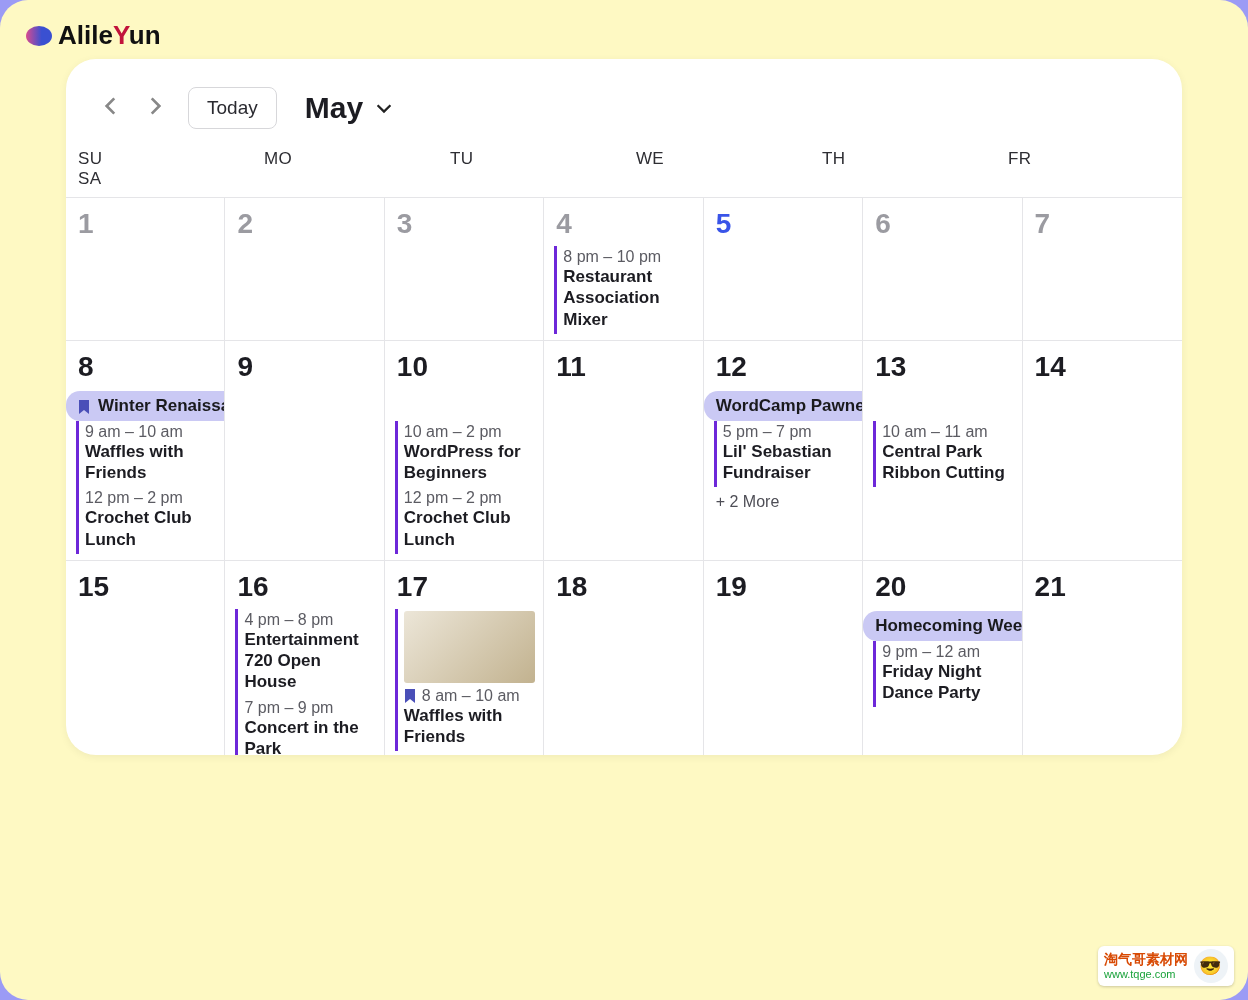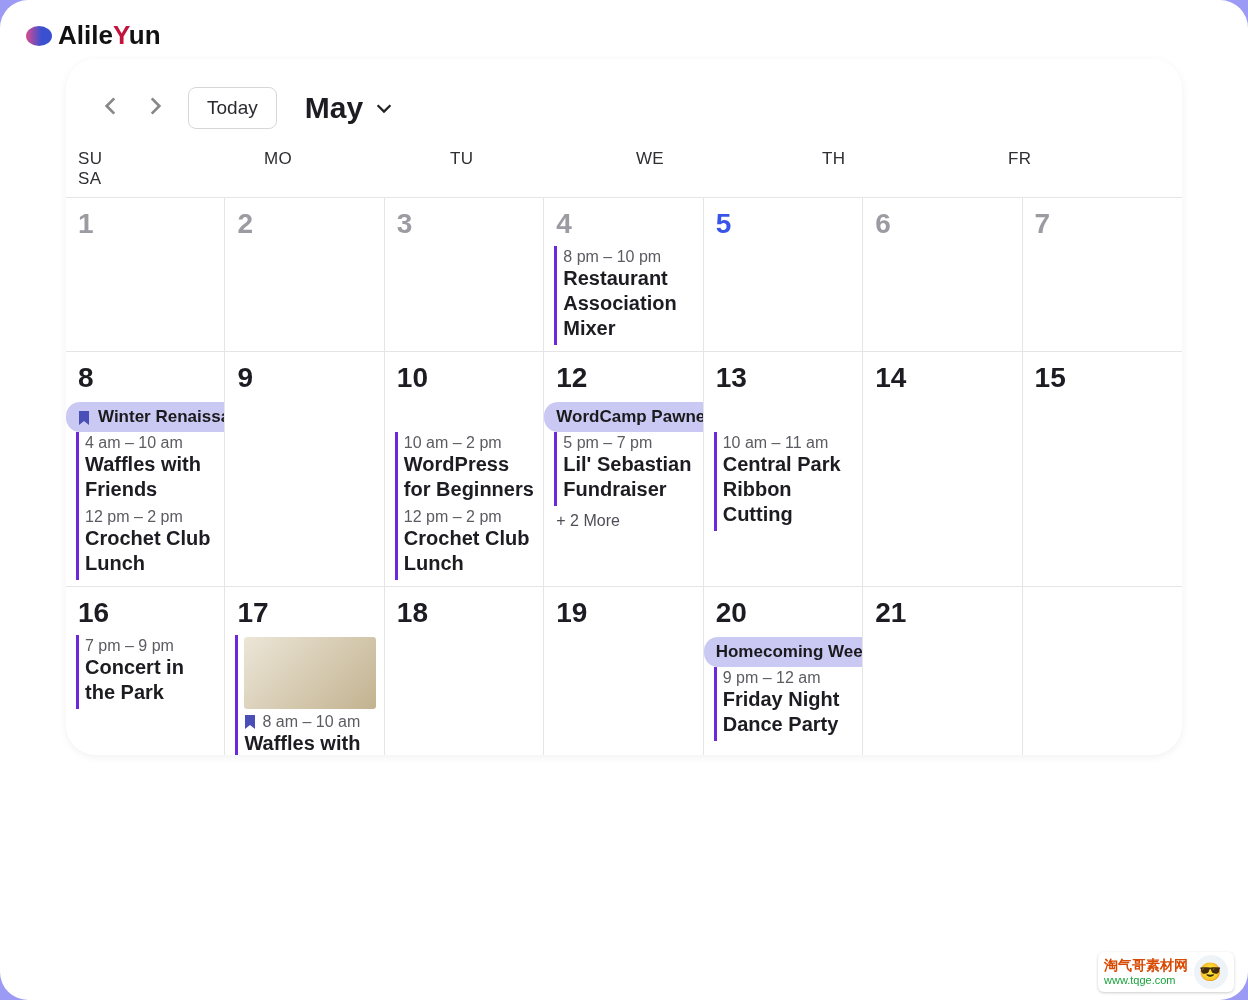--- a/index.html
+++ b/index.html
@@ -5,21 +5,21 @@
   * { box-sizing: border-box; margin: 0; padding: 0; }
   body {
     font-family: -apple-system, BlinkMacSystemFont, "Segoe UI", Helvetica, Arial, sans-serif;
     background: #9b9bf5;
     width: 1248px;
     height: 1000px;
     overflow: hidden;
     position: relative;
   }
   .outer {
-    background: #ffffff;
+    background: #fef9c3;
     border-radius: 28px;
     width: 100%;
     height: 100%;
     padding: 12px;
   }
   .logo-wrap {
     display: flex;
     align-items: center;
     gap: 6px;
     margin: 8px 0 8px 14px;
@@ -132,21 +132,21 @@
     border-left: 3px solid #6d28d9;
     padding: 2px 0 4px 6px;
     margin-left: -2px;
   }
   .event .time {
     font-size: 16px;
     color: #5b5b62;
     margin-bottom: 0px;
   }
   .event .title {
-    font-size: 20px;
+    font-size: 17px;
     font-weight: 700;
     color: #1c1c22;
     line-height: 1.25;
   }
   .img-ph {
     display:block;
     width: 100%;
     height: 72px;
     background: linear-gradient(135deg,#d8ccb8,#b9a289);
     border-radius: 3px;
@@ -156,21 +156,21 @@
   .time-inline { display:flex; align-items:center; gap:6px; font-size:16px; color:#5b5b62; }
   .more {
     font-size: 16px;
     color: #4e4e56;
     margin-top: 6px;
   }
   .banner-spacer { height: 32px; }
 
   .watermark {
     position:absolute;
-    right: 14px; bottom: 8px;
+    right: 14px; bottom: 14px;
     display:flex; align-items:center; gap:6px;
     background:#fff;
     border-radius:6px;
     padding:3px 6px;
     box-shadow: 0 1px 3px rgba(0,0,0,.2);
     z-index: 20;
   }
   .watermark .tx { font-size:14px; line-height:1.1; }
   .watermark .cn { color:#d84a04; font-weight:700; }
   .watermark .url { color:#19a23a; font-size:11px; }
@@ -252,21 +252,21 @@
         <div class="cell">
           <div class="daynum active">8</div>
           <div class="banner" style="width: calc(300% + 2px);">
             <span class="bookmark"><svg viewBox="0 0 12 14">
                 <path d="M1 0h10v14l-5-4-5 4z"></path>
               </svg></span>
             <span>Winter Renaissance Fair</span>
           </div>
           <div class="banner-spacer"></div>
           <div class="event">
-            <div class="time">4 am – 10 am</div>
+            <div class="time">9 am – 10 am</div>
             <div class="title">Waffles with Friends</div>
           </div>
           <div class="event">
             <div class="time">12 pm – 2 pm</div>
             <div class="title">Crochet Club Lunch</div>
           </div>
         </div>
         <div class="cell">
           <div class="daynum active">9</div>
           <div class="banner-spacer"></div>
@@ -275,20 +275,23 @@
           <div class="daynum active">10</div>
           <div class="banner-spacer"></div>
           <div class="event">
             <div class="time">10 am – 2 pm</div>
             <div class="title">WordPress for Beginners</div>
           </div>
           <div class="event">
             <div class="time">12 pm – 2 pm</div>
             <div class="title">Crochet Club Lunch</div>
           </div>
+        </div>
+        <div class="cell">
+          <div class="daynum active">11</div>
         </div>
         <div class="cell">
           <div class="daynum active">12</div>
           <div class="banner" style="width: calc(200% + 1px);">
             <span>WordCamp Pawnee</span>
           </div>
           <div class="banner-spacer"></div>
           <div class="event">
             <div class="time">5 pm – 7 pm</div>
             <div class="title">Lil' Sebastian Fundraiser</div>
@@ -304,20 +307,24 @@
           </div>
         </div>
         <div class="cell">
           <div class="daynum active">14</div>
         </div>
         <div class="cell">
           <div class="daynum active">15</div>
         </div>
         <div class="cell">
           <div class="daynum active">16</div>
+          <div class="event">
+            <div class="time">4 pm – 8 pm</div>
+            <div class="title">Entertainment 720 Open House</div>
+          </div>
           <div class="event">
             <div class="time">7 pm – 9 pm</div>
             <div class="title">Concert in the Park</div>
           </div>
         </div>
         <div class="cell">
           <div class="daynum active">17</div>
           <div class="event">
             <span class="img-ph waffle"></span>
             <div class="time-inline">

